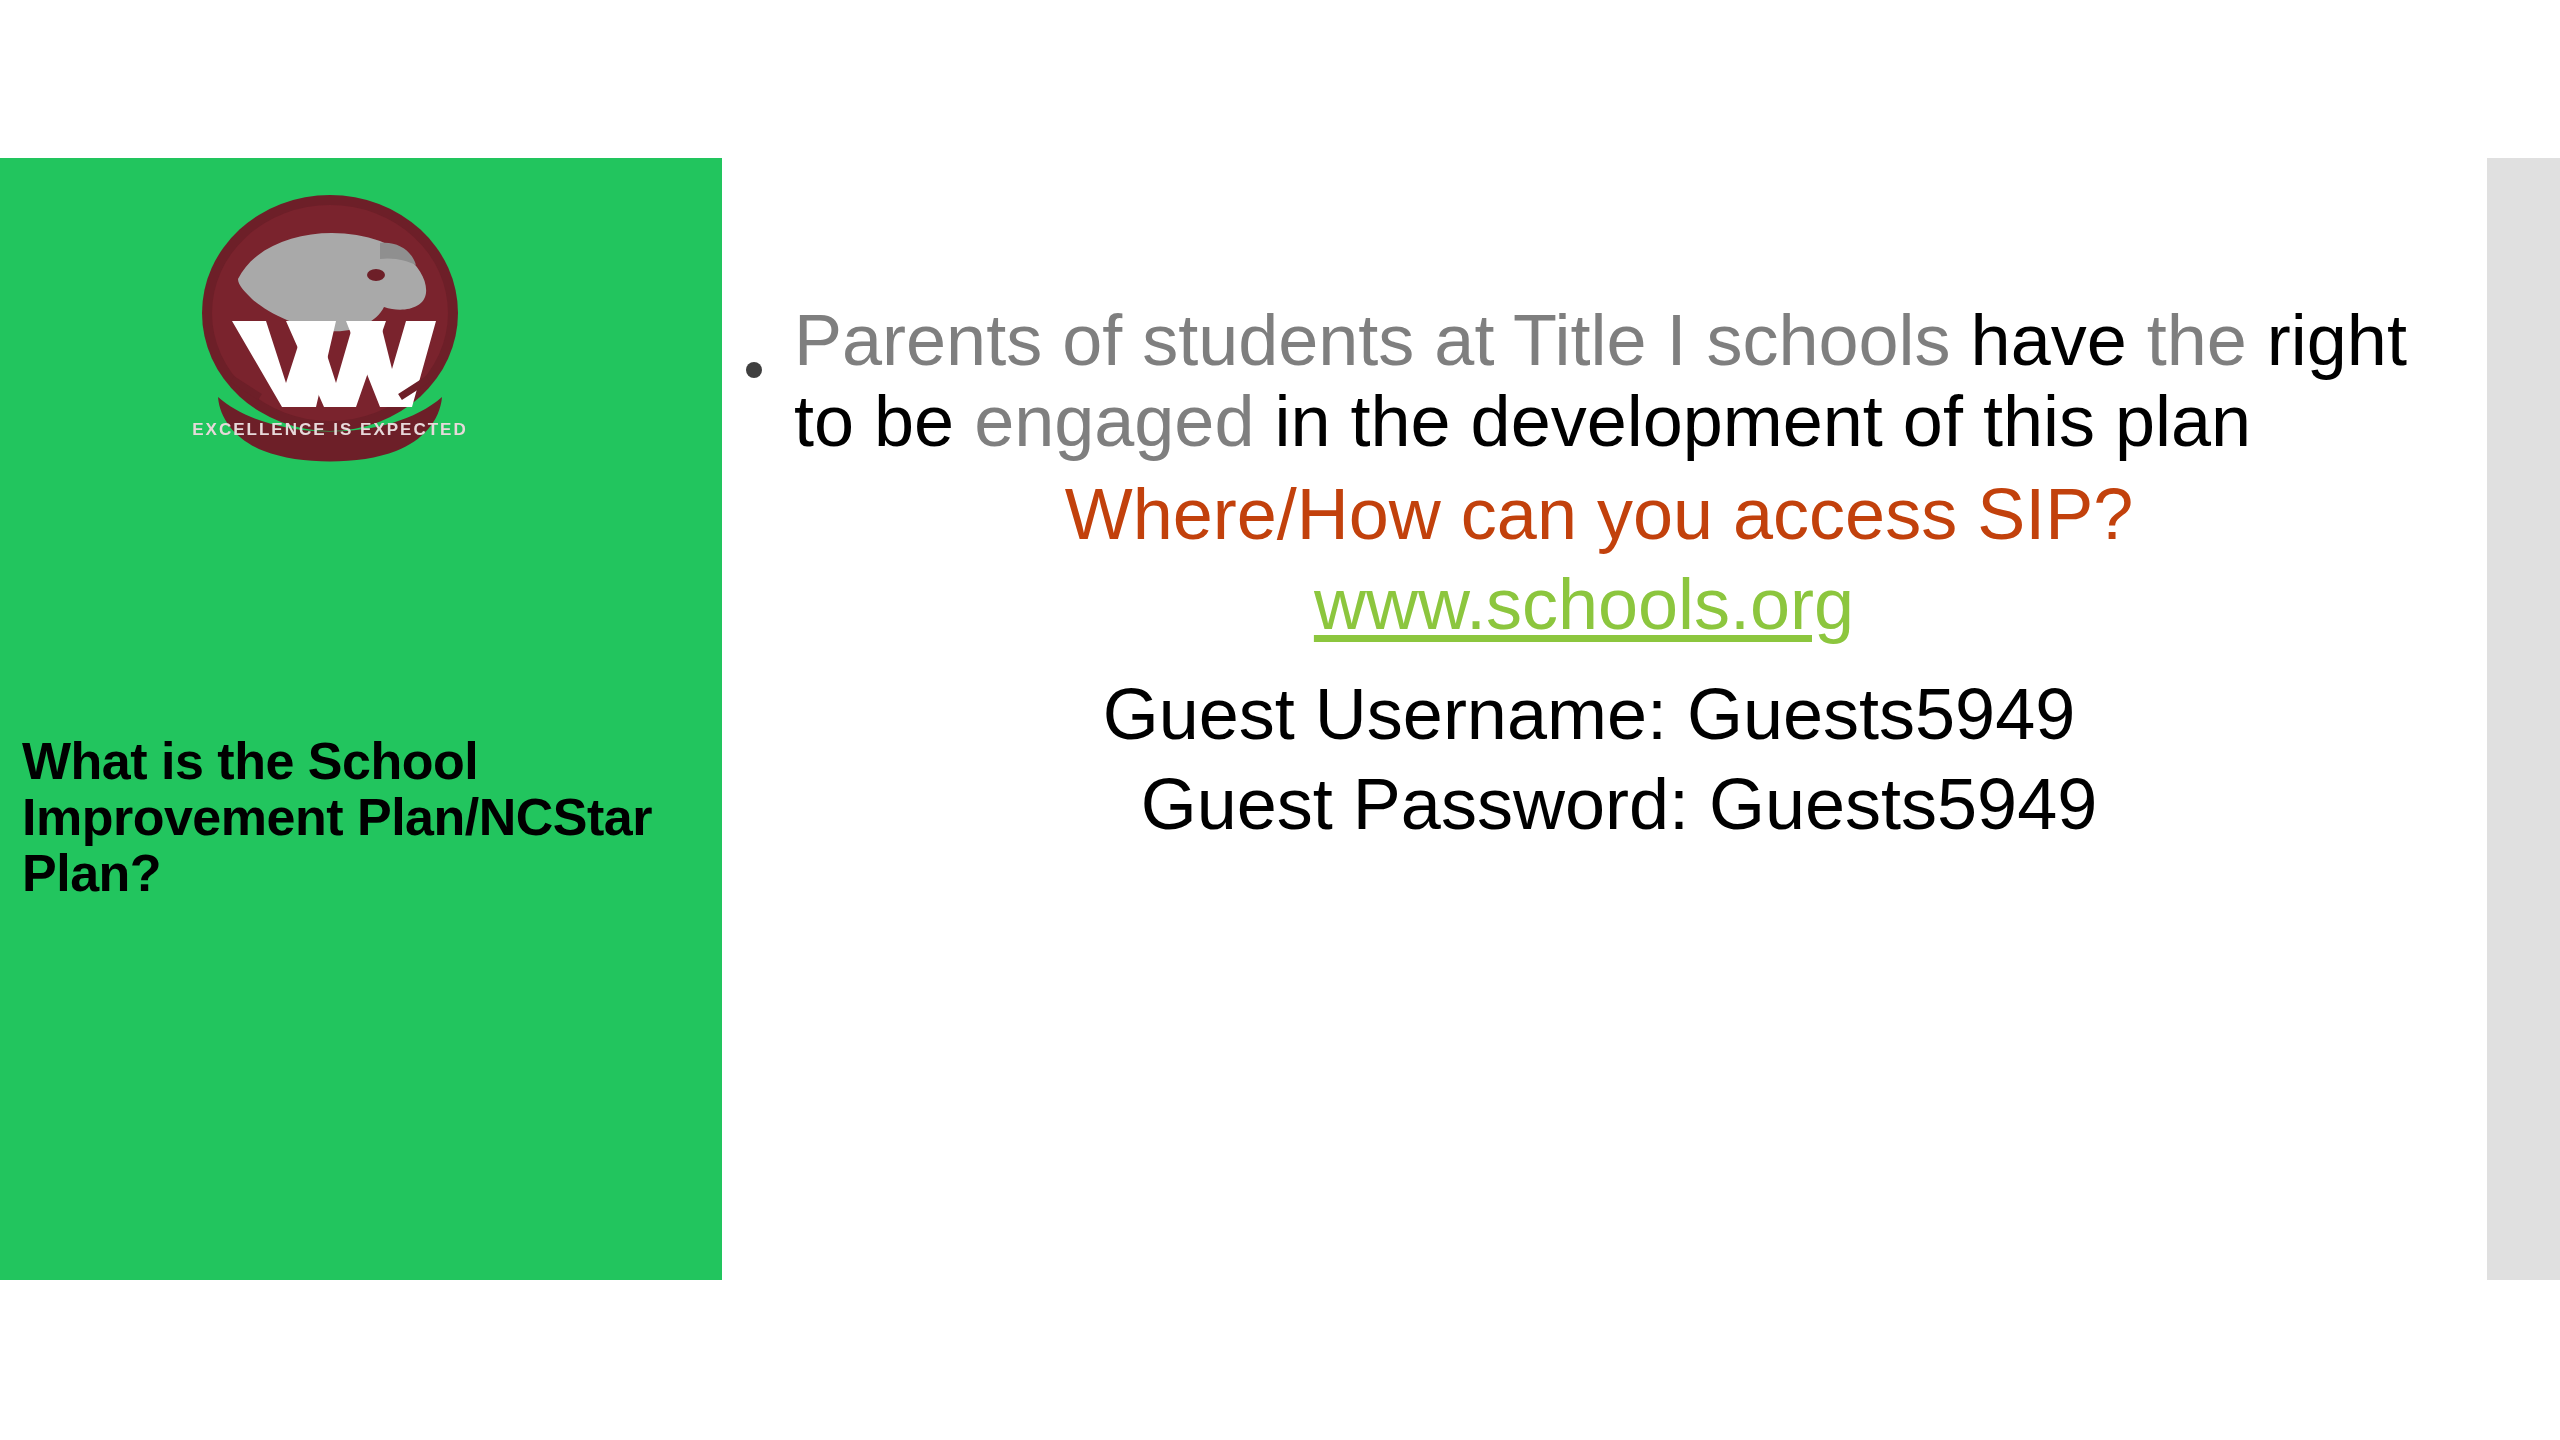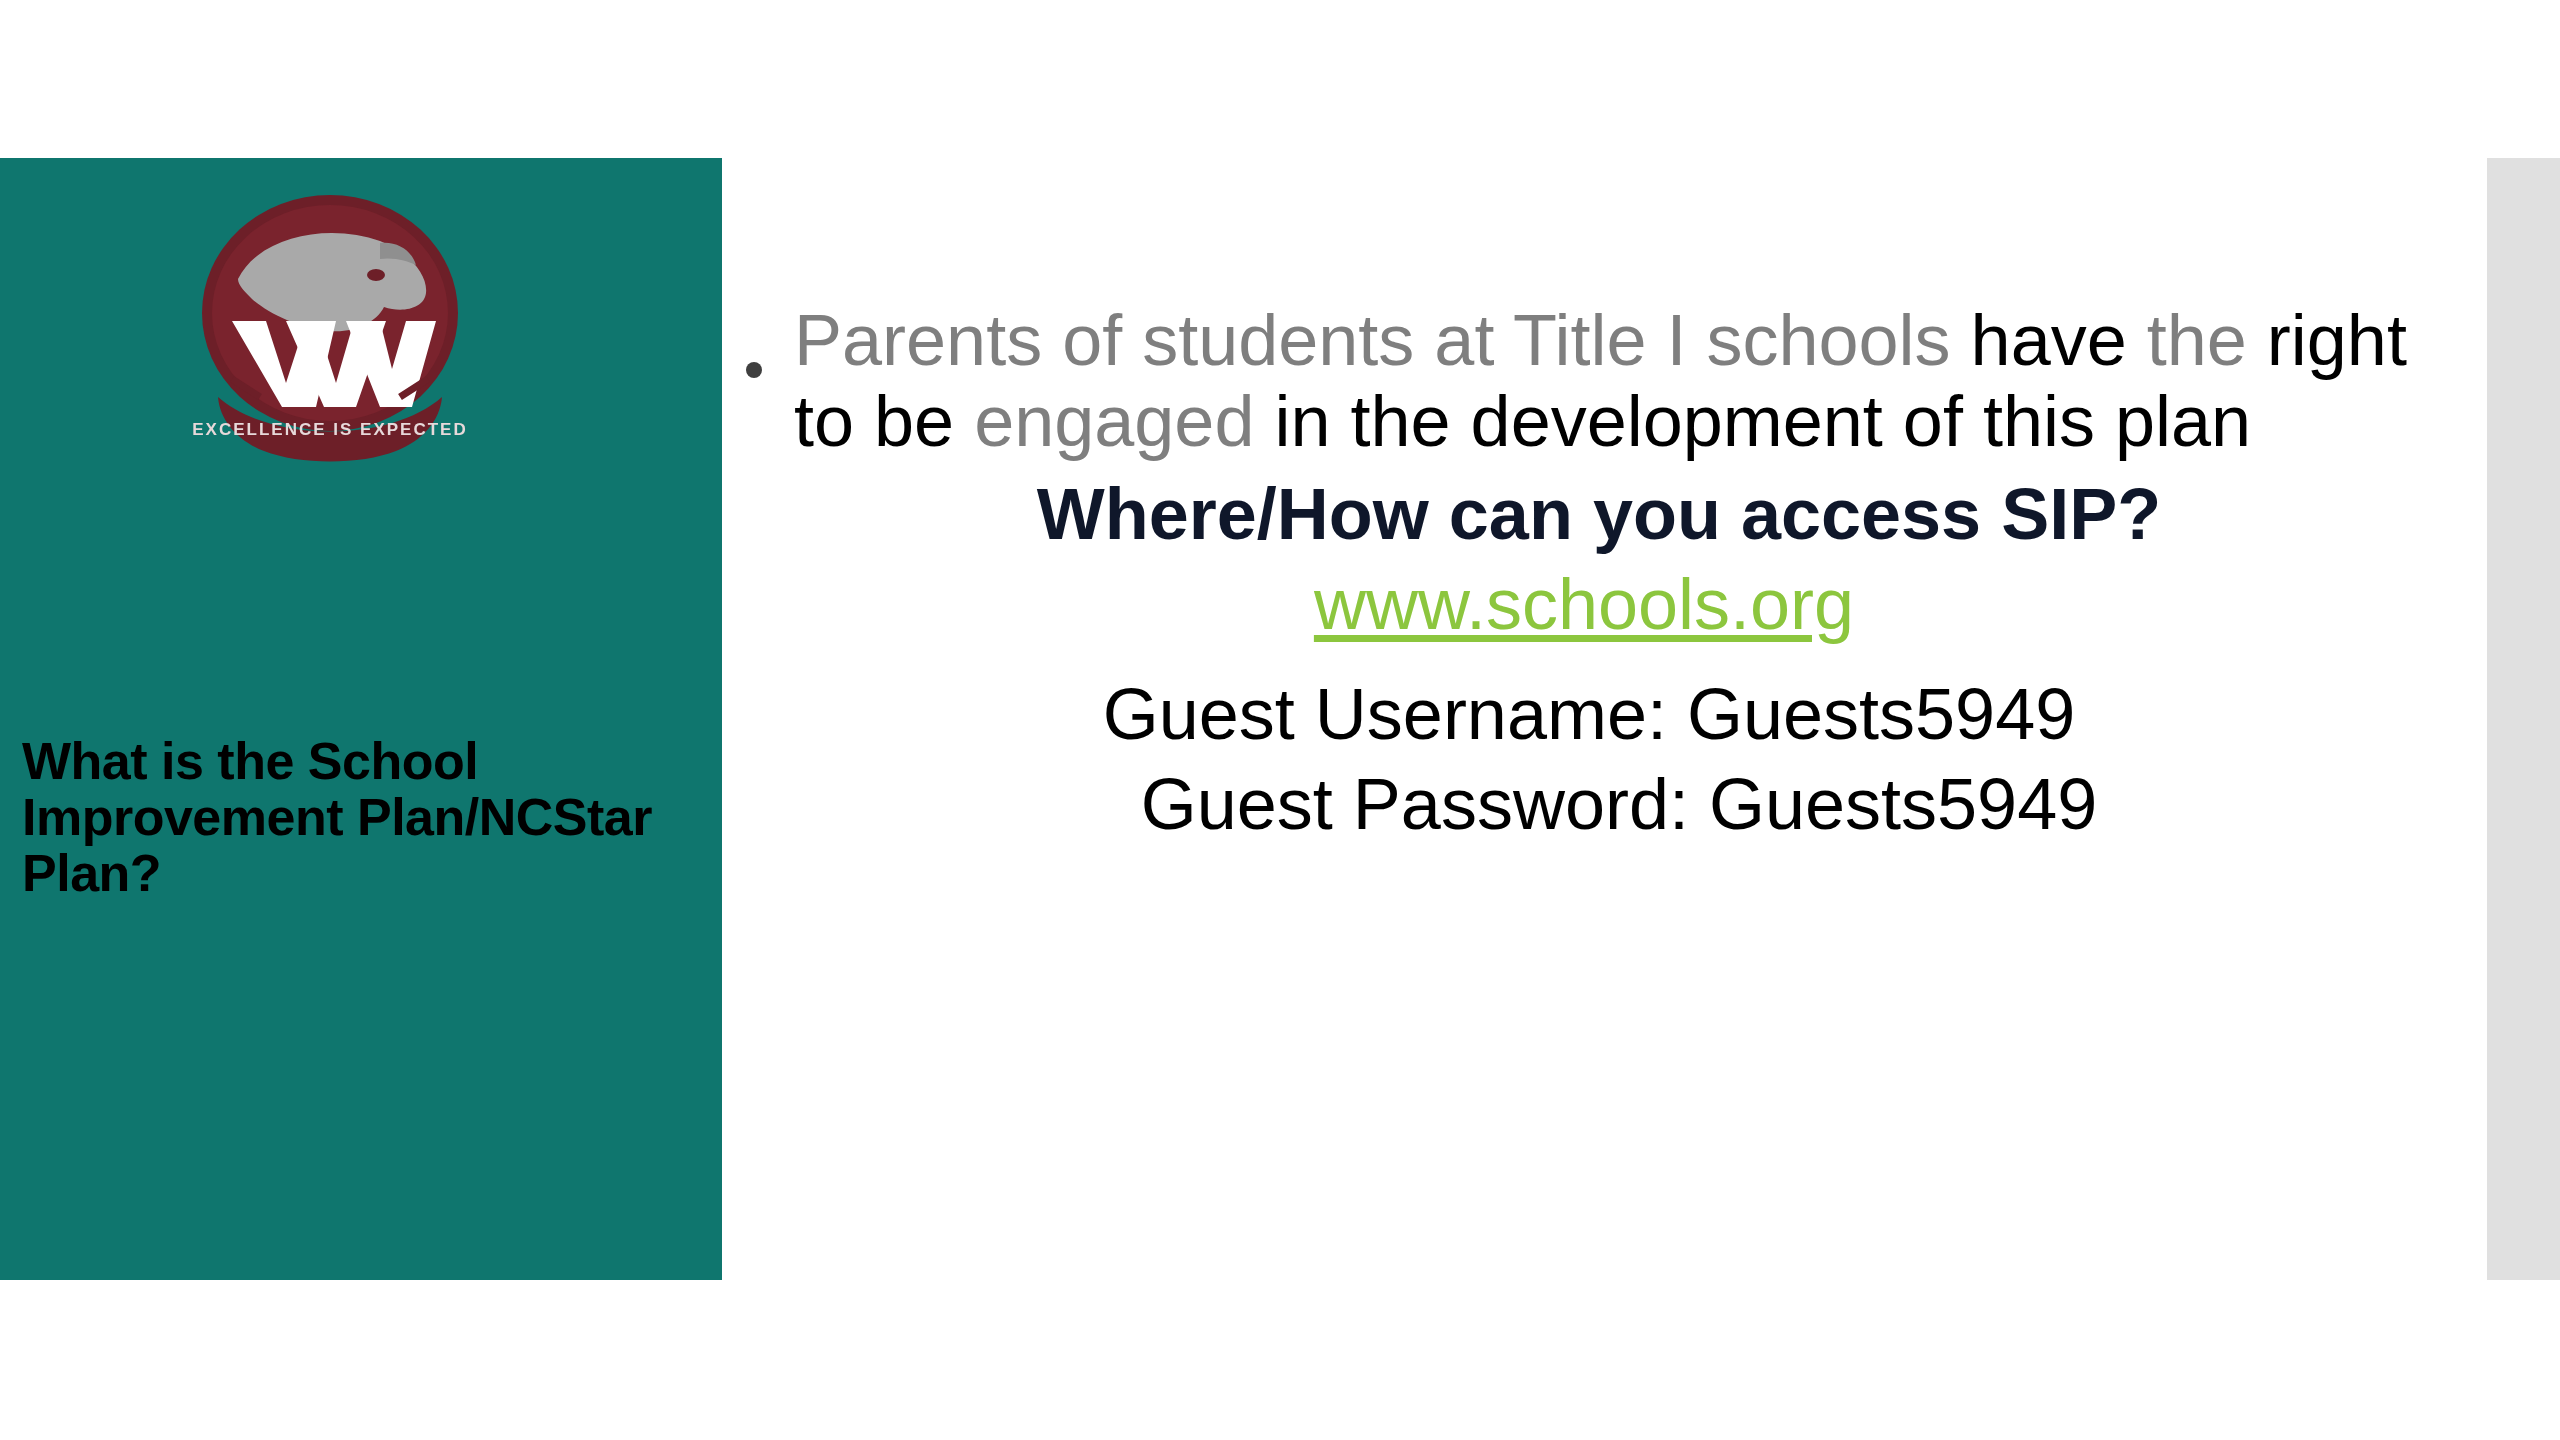--- a/index.html
+++ b/index.html
@@ -35,21 +35,21 @@
     background: #e0e0e0;
   }
 
   
   #left-panel {
     position: absolute;
     left: 0px;
     top: 158px;
     width: 722px;
     height: 1122px;
-    background: #0f766e;
+    background: #22c55e;
   }
 
   
   #logo-wrap {
     position: absolute;
     left: 140px;
     top: 25px;
     width: 380px;
     height: 310px;
   }
@@ -101,24 +101,23 @@
 
   
   .center-line {
     text-align: center;
     font-size: 72px;
     line-height: 1.14;
     color: #000000;
     margin: 0;
   }
   #line-where {
-    color: #0f172a;
+    color: #c2410c;
     margin-top: 10px;
     padding-left: 30px;
-    font-weight: bold;
   }
   #line-link {
     margin-top: 8px;
   }
   #link-url {
     color: #8cc63e;
     text-decoration: underline;
     text-underline-offset: 6px;
   }
   #line-user {

